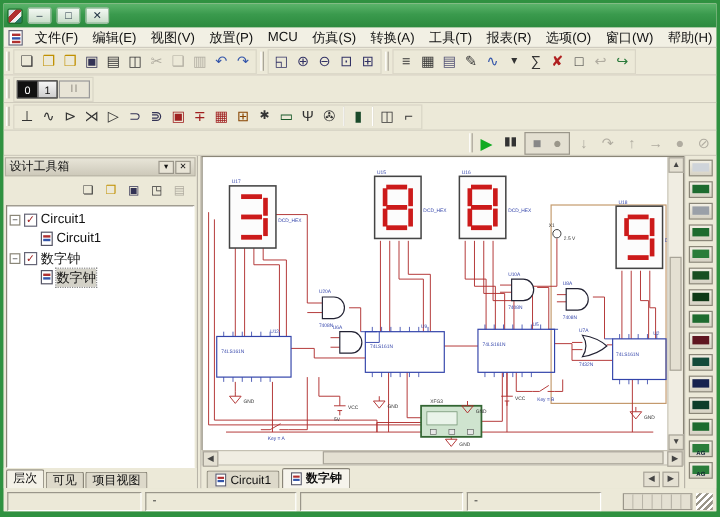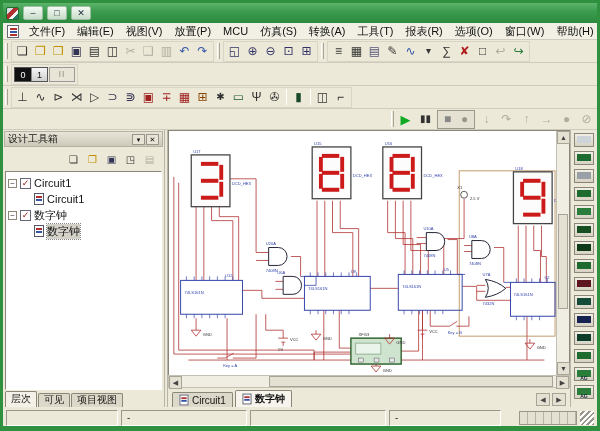--- a/index.html
+++ b/index.html
@@ -61,21 +61,21 @@
   .tree{flex:1;margin:0 2px;background:#fff;border:1px solid;border-color:#8a8678 #fff #fff #8a8678;
     overflow:hidden;padding:3px 2px;font-size:11px;}
   .trow{display:flex;align-items:center;height:16px;gap:3px;white-space:nowrap;}
   .trow.child{padding-left:26px;}
   .expander{width:9px;height:9px;border:1px solid #8a8678;background:#fff;font-size:8px;line-height:7px;text-align:center;color:#333;flex:none;}
   .chk{width:11px;height:11px;border:1px solid #667;background:#fff;color:#a02020;font-size:9px;
     line-height:9px;text-align:center;flex:none;font-weight:bold;}
   .page-ico{width:10px;height:12px;background:#fff;border:1px solid #556;position:relative;flex:none;}
   .page-ico::after{content:"";position:absolute;left:1px;top:2px;width:6px;height:2px;background:#b03030;box-shadow:0 3px 0 #3355aa;}
   .sel{background:#d4d2c8;outline:1px dotted #888;}
-  .dock-tabs{height:17px;display:flex;align-items:flex-end;padding:0 2px;gap:1px;background:#ece9d8;font-family:Liberation Mono, monospace;}
+  .dock-tabs{height:17px;display:flex;align-items:flex-end;padding:0 2px;gap:1px;background:#ece9d8;}
   .dtab{border:1px solid #8a8678;border-bottom:none;background:#ddd9ca;padding:0 5px;font-size:10px;
     height:14px;line-height:13px;border-radius:2px 2px 0 0;}
   .dtab.active{background:#f4f2e8;height:16px;line-height:15px;}
   .splitter{width:3px;flex:none;background:#ece9d8;border-right:1px solid #b8b4a8;}
   
   .workspace{flex:1;display:flex;flex-direction:column;min-width:0;background:#ece9d8;}
   .canvas-wrap{flex:1;display:flex;min-height:0;border:1px solid #8a8678;border-bottom:none;}
   .canvas{flex:1;background:#fff;min-width:0;position:relative;overflow:hidden;}
   .canvas svg{position:absolute;inset:0;width:100%;height:100%;}
   .vscroll{width:13px;flex:none;background:#f0ede2;border-left:1px solid #c4c0b2;display:flex;flex-direction:column;}

